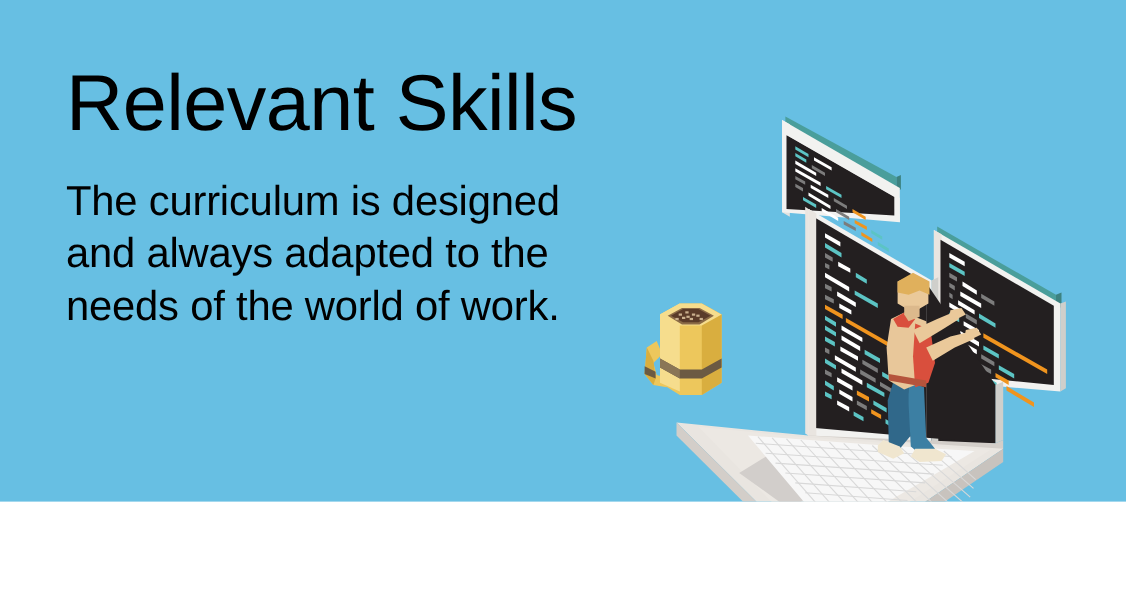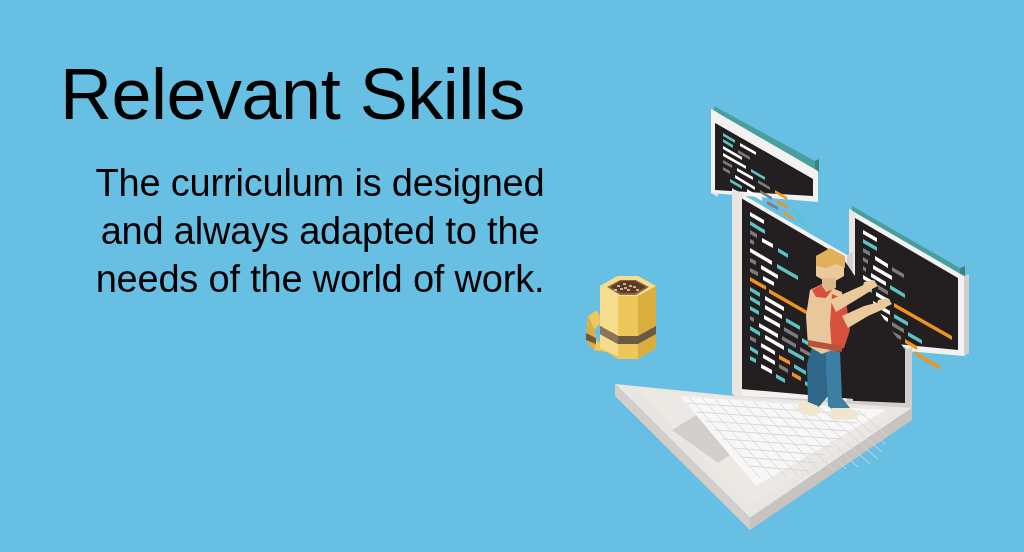--- a/index.html
+++ b/index.html
@@ -8,21 +8,21 @@
   }
   body {
     width: 1024px;
     height: 552px;
     overflow: hidden;
     font-family: "Liberation Sans", sans-serif;
   }
   #slide {
     position: relative;
     width: 1024px;
-    height: 552px;
+    height: 456px;
     background: #67bfe3;
     overflow: hidden;
   }
   #text-block {
     position: absolute;
     left: 60px;
     top: 56px;
     width: 540px;
   }
   #page-title {
@@ -37,21 +37,20 @@
   #body-text {
     margin: 0;
     padding-top: 28px;
     font-family: "Liberation Sans", sans-serif;
     font-weight: 400;
     font-size: 38px;
     line-height: 1.26;
     color: #000000;
     letter-spacing: -0.2px;
     max-width: 520px;
-    text-align: center;
   }
   #illustration {
     position: absolute;
     left: 560px;
     top: 78px;
     width: 470px;
     height: 474px;
   }
   #illustration svg {
     display: block;

